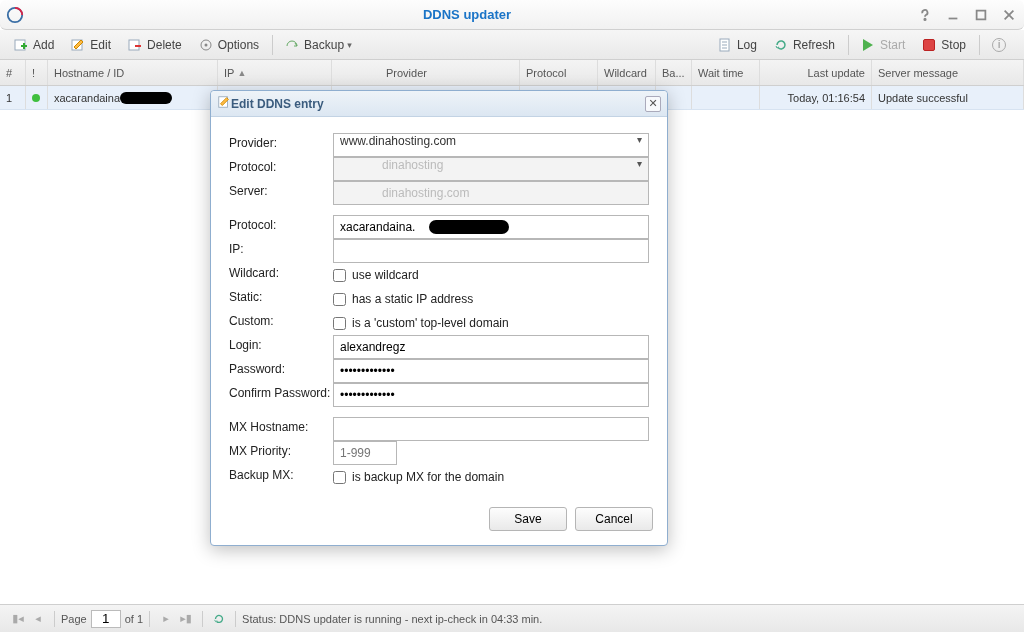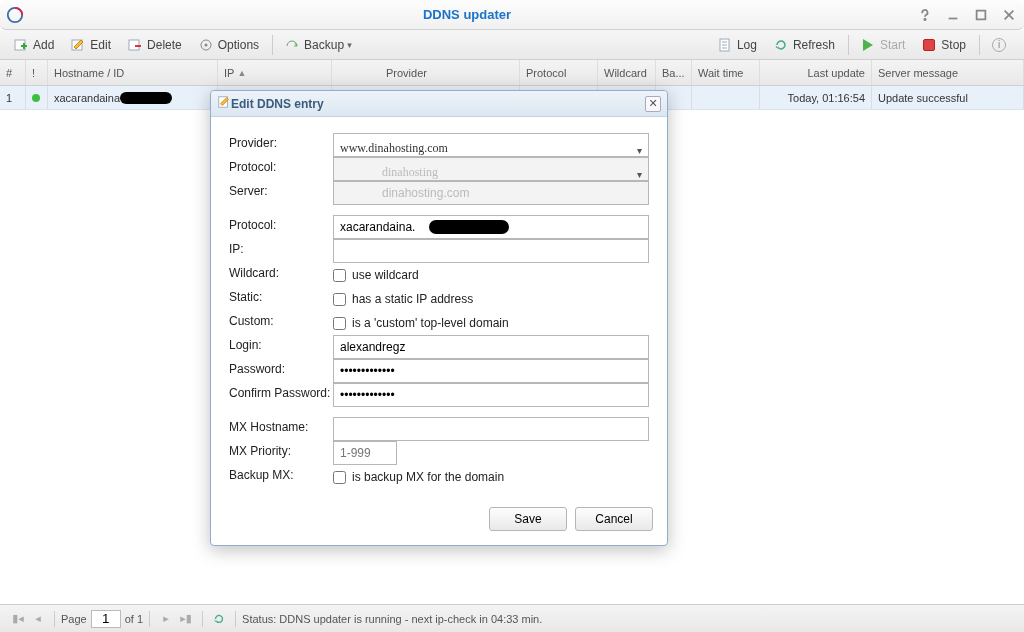--- a/index.html
+++ b/index.html
@@ -45,21 +45,21 @@
 .dlg-head { height:26px; background:linear-gradient(#eef3f8,#dce7f2); border-bottom:1px solid #c3d3e4; display:flex; align-items:center; padding:0 6px; border-radius:4px 4px 0 0; }
 .dlg-head .dlg-title { font-weight:bold; color:#3b5c7e; font-size:12px; flex:1; }
 .dlg-head .dlg-close { width:16px; height:16px; border:1px solid #aab; border-radius:2px; background:#f7f9fc; display:flex; align-items:center; justify-content:center; cursor:pointer; font-size:11px; color:#555;}
 .dlg-body { padding:16px 18px 8px 18px; }
 .frow { display:flex; align-items:center; min-height:24px;}
 .frow.gap { margin-top:10px; }
 .flabel { width:104px; color:#222; font-size:12px; padding-top:3px; align-self:flex-start;}
 .flabel.multi { line-height:14px; }
 .fctrl { flex:1; }
 .fctrl input[type=text], .fctrl input[type=password], .fctrl .select { width:100%; height:24px; border:1px solid #b7b7b7; padding:0 6px; font-size:12px; background:#fff; }
-.fctrl .select { display:flex; align-items:flex-end; justify-content:space-between; cursor:pointer;font-family:Liberation Serif, serif; }
+.fctrl .select { display:flex; align-items:flex-start; justify-content:space-between; cursor:pointer; }
 .fctrl .select.disabled, .fctrl input.disabled { background:#f3f3f3; color:#bbb;padding-left:48px; }
 .fctrl .select .caret { font-size:10px; color:#555; }
 .chk { display:flex; align-items:center; font-size:12px; color:#222; }
 .chk input { margin-right:6px; }
 .smallnum { width:64px !important; background:#f5f5f5; color:#bbb; }
 .dlg-buttons { display:flex; justify-content:flex-end; padding:10px 14px 14px; gap:8px; }
 .dlg-buttons button { width:78px; height:24px; border:1px solid #b5b5b5; background:linear-gradient(#fdfdfd,#e9e9e9); border-radius:3px; font-size:12px; cursor:pointer; }
 .hredact { position:relative; }
 .hredact .rmask { position:absolute; left:96px; top:5px; width:80px; height:14px; background:#000; border-radius:7px; pointer-events:none;}
 

